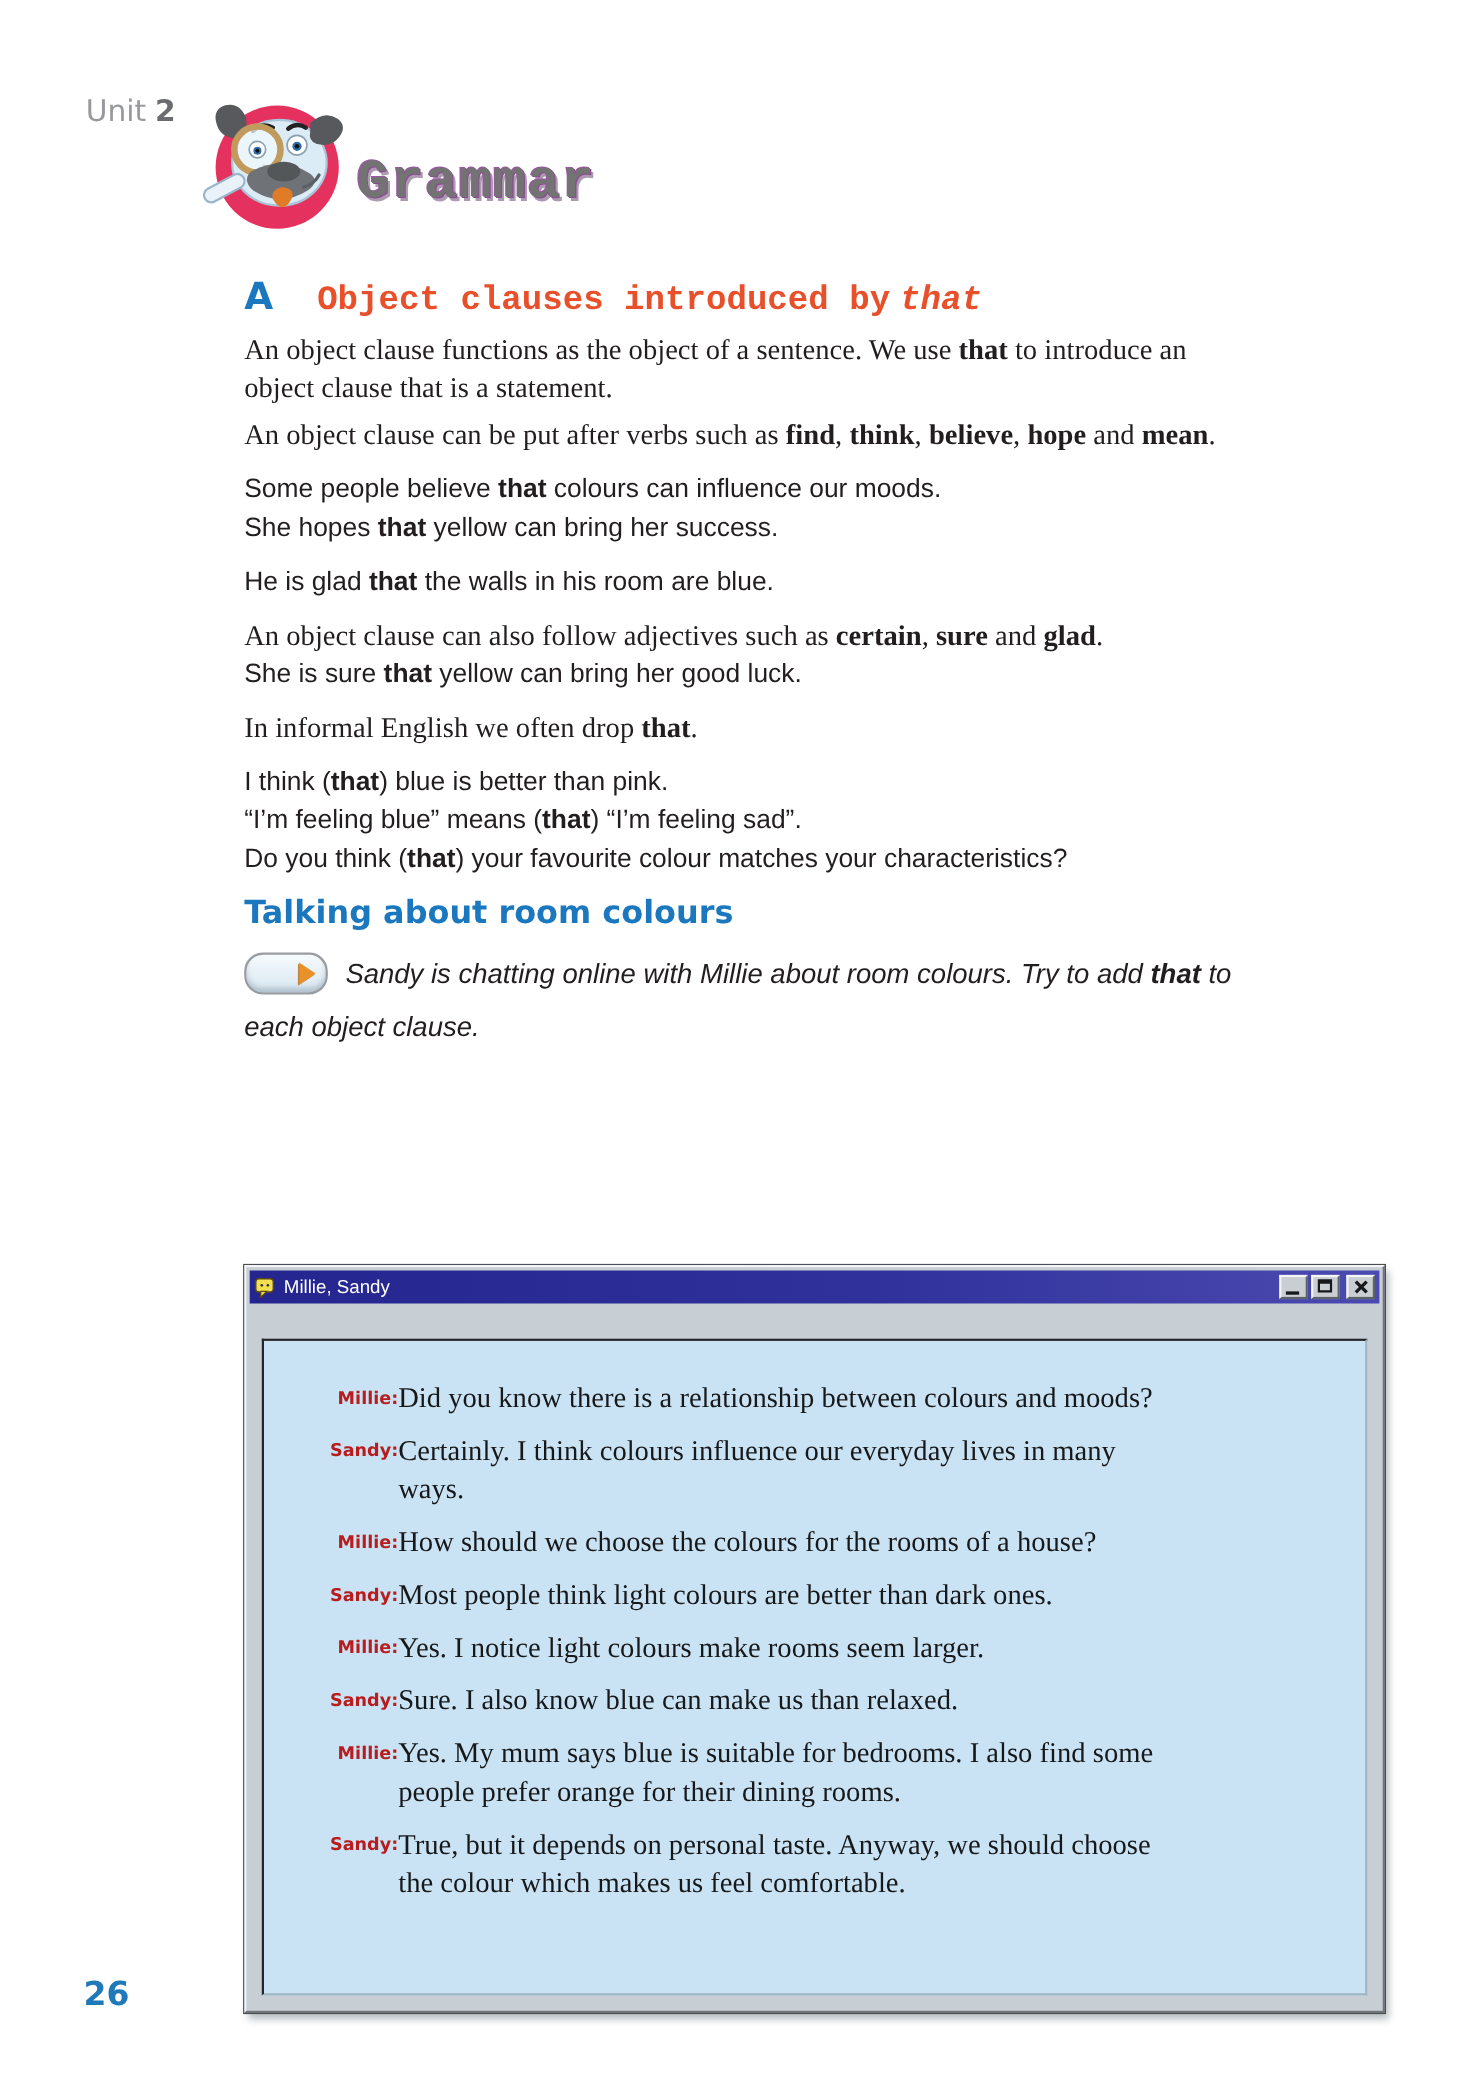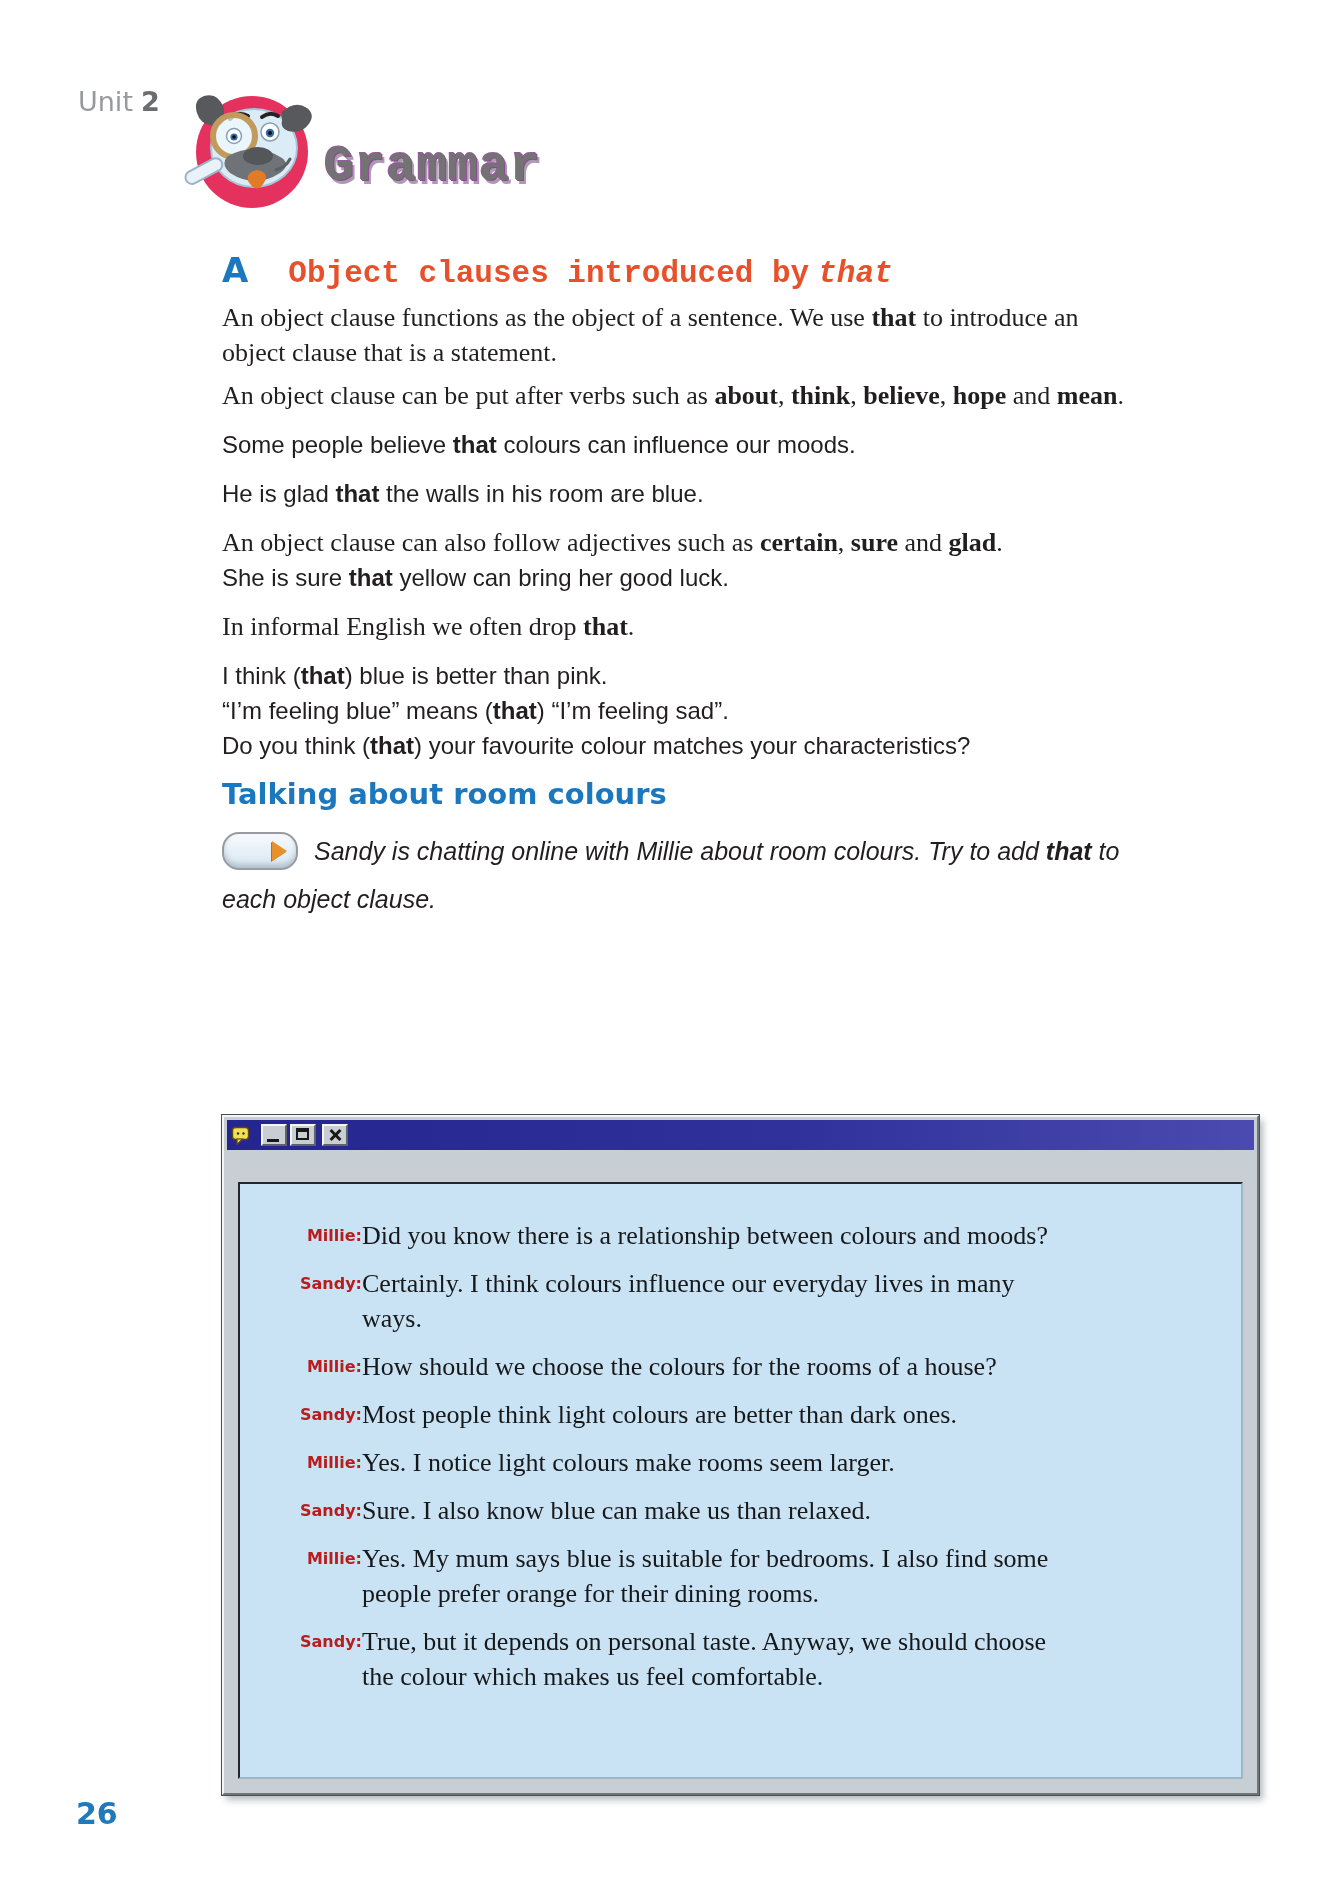--- a/index.html
+++ b/index.html
@@ -116,22 +116,23 @@
   <div class="main">
 
     <div class="sec-head">
       <span class="sec-letter">A</span>
       <span class="sec-title"><span>Object clauses introduced by</span><span class="em">that</span></span>
     </div>
 
     <div class="gblocks">
 
     <p class="gblock rule"><span>An object clause functions as the object of a sentence. We use </span><span class="b">that</span><span> to introduce an object clause that is a statement.</span></p>
-        <p class="gblock rule"><span>An object clause can be put after verbs such as </span><span class="b">about</span><span>, </span><span class="b">think</span><span>, </span><span class="b">believe</span><span>, </span><span class="b">hope</span><span> and </span><span class="b">mean</span><span>.</span></p>
+        <p class="gblock rule"><span>An object clause can be put after verbs such as </span><span class="b">find</span><span>, </span><span class="b">think</span><span>, </span><span class="b">believe</span><span>, </span><span class="b">hope</span><span> and </span><span class="b">mean</span><span>.</span></p>
         <p class="gblock example gap"><span>Some people believe </span><span class="b">that</span><span> colours can influence our moods.</span></p>
+        <p class="gblock example"><span>She hopes </span><span class="b">that</span><span> yellow can bring her success.</span></p>
         <p class="gblock example gap"><span>He is glad </span><span class="b">that</span><span> the walls in his room are blue.</span></p>
         <p class="gblock rule gap"><span>An object clause can also follow adjectives such as </span><span class="b">certain</span><span>, </span><span class="b">sure</span><span> and </span><span class="b">glad</span><span>.</span></p>
         <p class="gblock example"><span>She is sure </span><span class="b">that</span><span> yellow can bring her good luck.</span></p>
         <p class="gblock rule gap"><span>In informal English we often drop </span><span class="b">that</span><span>.</span></p>
         <p class="gblock example gap"><span>I think (</span><span class="b">that</span><span>) blue is better than pink.</span></p>
         <p class="gblock example"><span>“I’m feeling blue” means (</span><span class="b">that</span><span>) “I’m feeling sad”.</span></p>
         <p class="gblock example"><span>Do you think (</span><span class="b">that</span><span>) your favourite colour matches your characteristics?</span></p>
       </div>
 
     <div class="activity-head">Talking about room colours</div>
@@ -139,20 +140,21 @@
     <p class="instruction"><span class="audio-pill"><span class="tri"></span></span><span><span>Sandy is chatting online with Millie about room colours. Try to add </span><span class="b">that</span><span> to each object clause.</span></span></p>
 
     <div class="chat-window">
       <div class="titlebar">
         <svg class="titlebar-icon" viewBox="0 0 20 20">
           <rect x="1.5" y="2.5" width="16" height="12" rx="3" fill="#f3df52" stroke="#5a4a12" stroke-width="1.4"></rect>
           <path d="M6 14 v5.5 l5.5 -5.5 z" fill="#f3df52" stroke="#5a4a12" stroke-width="1.2"></path>
           <circle cx="7" cy="8.5" r="1.2" fill="#333"></circle>
             <circle cx="12.5" cy="8.5" r="1.2" fill="#333"></circle>
         </svg>
+        <span class="titlebar-text">Millie, Sandy</span>
         <span class="ctrl">
             <span class="ic-min"></span>
           </span>
         <span class="ctrl">
             <span class="ic-max"></span>
           </span>
         <span class="ctrl ctrl-close">
             <span class="ic-close"></span>
           </span>
       </div>

